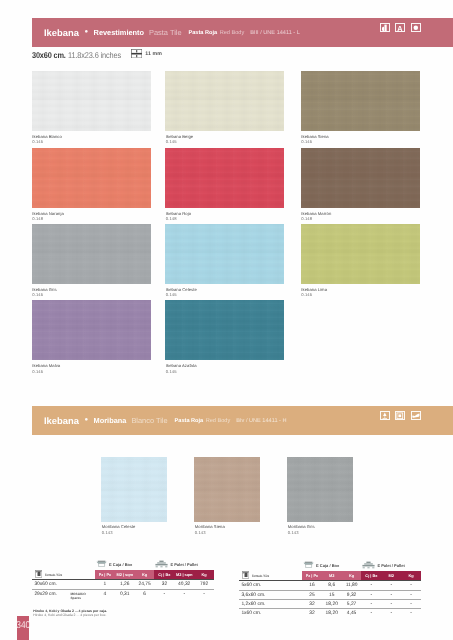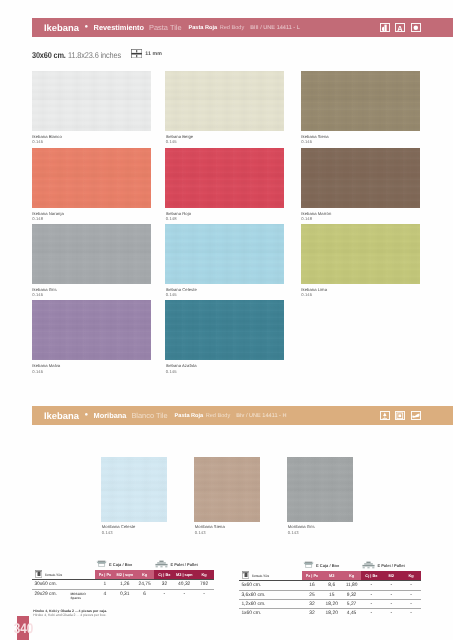--- a/index.html
+++ b/index.html
@@ -3,21 +3,21 @@
 <meta charset="utf-8">
 <title>Ikebana catalogue page</title>
 <style>
   html,body{margin:0;padding:0;}
   body{width:453px;height:640px;background:#fefefe;
        font-family:"Liberation Sans",sans-serif;overflow:hidden;position:relative;
        -webkit-font-smoothing:antialiased;text-rendering:geometricPrecision;}
   .page{position:absolute;left:0;top:0;width:453px;height:640px;}
 
   
-  .banner{position:absolute;left:32px;right:0;height:19px;display:flex;align-items:center;}
+  .banner{position:absolute;left:32px;right:0;height:29px;display:flex;align-items:center;}
   .banner .bname{font-weight:bold;font-size:9.4px;color:#ffffff;margin-left:12px;letter-spacing:0px;}
   .banner .bdot{font-size:6px;color:#ffffff;margin:0 5.5px;line-height:1;opacity:.95;position:relative;top:-0.5px;}
   .banner .btype{font-weight:bold;font-size:7.4px;color:#ffffff;letter-spacing:0px;}
   .banner .btype-en{font-size:7.4px;color:#ffffff;opacity:.58;margin-left:5px;}
   .banner .bbody{font-weight:bold;font-size:5.6px;color:#ffffff;margin-left:7px;letter-spacing:0px;}
   .banner .bbody-en{font-size:5.6px;color:#ffffff;opacity:.58;margin-left:2.5px;}
   .banner .bnorm{font-size:5.6px;color:#ffffff;opacity:.68;margin-left:6px;letter-spacing:0px;}
   .banner .bicons{position:absolute;left:348px;top:4.6px;display:flex;gap:5.6px;}
   .bicon{width:9.8px;height:9.8px;border:0.9px solid rgba(255,255,255,.92);
          display:flex;align-items:center;justify-content:center;box-sizing:border-box;}
@@ -55,21 +55,21 @@
   .tbl .row.first{border-top:1.1px solid #4a4a4a;}
   .tbl .row .rl{position:absolute;left:2.4px;top:2.0px;font-size:4.9px;color:#333;letter-spacing:0;white-space:nowrap;}
   .tbl .row .sub{position:absolute;top:2.4px;font-size:3.2px;color:#555;line-height:4.0px;font-weight:bold;white-space:nowrap;letter-spacing:0;}
   .tbl .row .v{position:absolute;top:2.0px;font-size:4.9px;color:#333;text-align:center;letter-spacing:0;white-space:nowrap;}
 
   
   .footnote{position:absolute;font-size:3.45px;line-height:4.3px;letter-spacing:0;white-space:nowrap;}
   .footnote .es{color:#3d3d3d;font-weight:bold;}
   .footnote .en{color:#767676;}
   .pageno{position:absolute;display:flex;justify-content:center;
-          font-weight:bold;font-size:14px;color:#f7dfe2;letter-spacing:-0.1px;}
+          font-weight:normal;font-size:10px;color:#f7dfe2;letter-spacing:-0.1px;}
   .pageno span{display:inline-block;transform:scaleX(.84);transform-origin:center;}
 </style>
 </head>
 <body>
 
 <div class="page" id="page">
 
 <div class="banner" style="top:18px;background:#c26b77;">
   <span class="bname">Ikebana</span>
   <span class="bdot">●</span>

